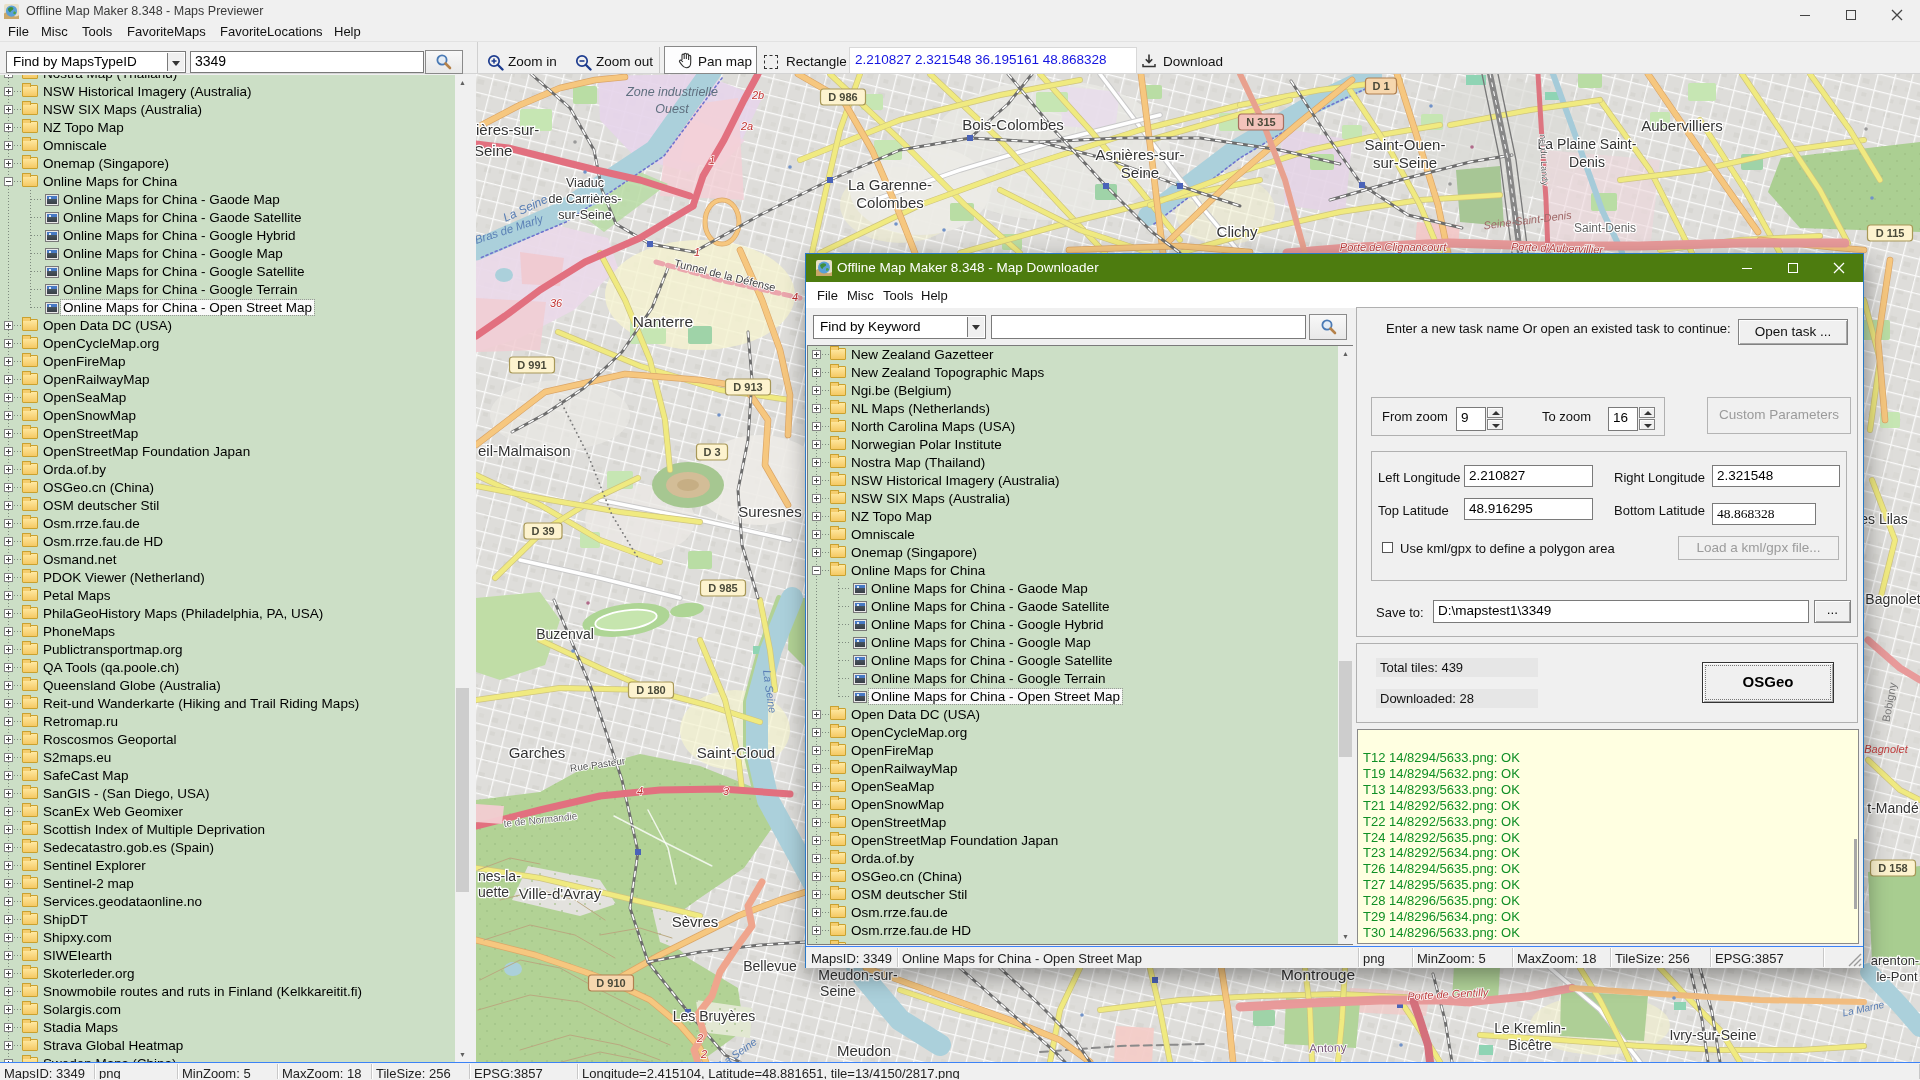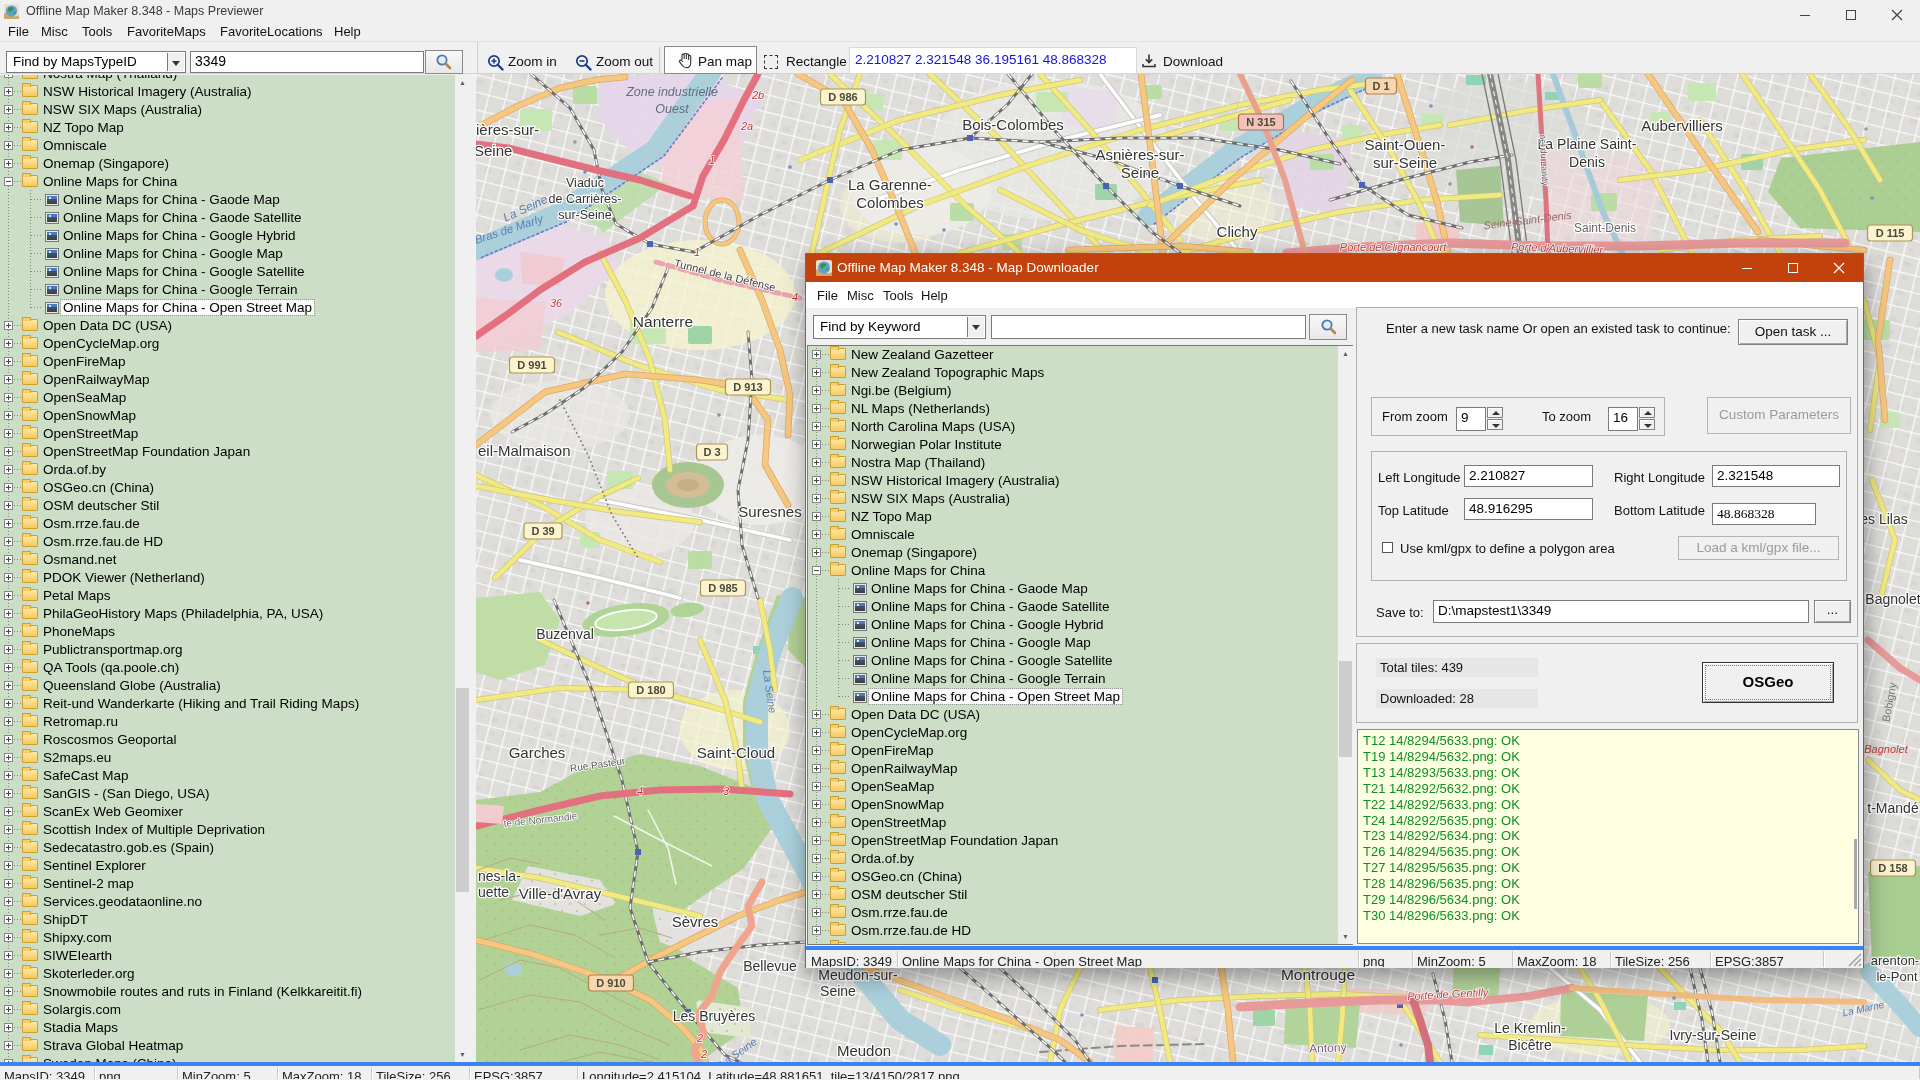--- a/index.html
+++ b/index.html
@@ -32,38 +32,38 @@
 .tlabel{position:absolute;left:43px;top:1px;font-size:13.5px;color:#000;}
 .child .tlabel{left:63px;}
 .tlabel.sel{background:#fafafa;outline:1px dotted #999;padding:0 2px;left:61px;}
 .vdot{position:absolute;width:1px;background-image:repeating-linear-gradient(to bottom,#7e8a7e 0 1px,transparent 1px 3px);}
 .trow .stub{position:absolute;top:8px;height:1px;background-image:repeating-linear-gradient(to right,#7e8a7e 0 1px,transparent 1px 3px);}
 
 .sb{background:#f0f0f0;}
 .sb .thumb{position:absolute;left:1px;right:1px;background:#cdcdcd;}
 .sb .sarr{position:absolute;left:0;right:0;height:15px;color:#606060;font-size:7px;text-align:center;line-height:15px;}
 
-.statusbar{background:#f0f0f0;border-top:4px solid #3b82f6;font-size:13px;color:#222;}
+.statusbar{background:#f0f0f0;border-top:1px solid #3b82f6;font-size:13px;color:#222;}
 .seg{position:absolute;top:1px;bottom:1px;border-right:1px solid #c8c8c8;box-shadow:1px 0 0 #fff;padding:2px 4px 0 4px;white-space:nowrap;overflow:hidden;}
 
 #dialog{left:805px;top:253px;width:1059px;height:715px;background:#f0f0f0;border:1px solid #2b79c4;box-shadow:2px 8px 22px rgba(0,0,0,.38);}
-#dlg-title{left:0;top:0;right:0;height:28px;background:#c2410c;}
+#dlg-title{left:0;top:0;right:0;height:28px;background:#4d7c0f;}
 #dlg-title .t{position:absolute;left:31px;top:6px;color:#fff;font-size:13.5px;}
 #dlg-menubar{left:0;top:28px;right:0;height:26px;background:#fff;}
 .gbox{border:1px solid #b0b0b0;background:#f0f0f0;}
 .win-input{background:#fff;border:1px solid #7a7a7a;font-size:13.5px;color:#000;padding:2px 4px;white-space:nowrap;overflow:hidden;}
 .wbtn{background:#f0f0f0;border:1px solid #828282;box-shadow:inset 1px 1px 0 #fdfdfd, inset -1px -1px 0 #a8a8a8;font-size:13.5px;color:#111;text-align:center;}
 .wbtn.dis{color:#9b9b9b;border-color:#b4b4b4;box-shadow:none;}
 .flabel{font-size:13px;color:#111;white-space:nowrap;}
 .spin{width:16px;}
 .spin i{position:absolute;left:0;width:16px;height:11px;background:#f0f0f0;border:1px solid #828282;box-shadow:inset 1px 1px 0 #fdfdfd;}
 .spin i.up{top:0;}.spin i.dn{top:12px;}
 .spin i.up:after{content:"";position:absolute;left:3.5px;top:3px;border:4px solid transparent;border-bottom:4px solid #333;border-top:none;}
 .spin i.dn:after{content:"";position:absolute;left:3.5px;top:4px;border:4px solid transparent;border-top:4px solid #333;border-bottom:none;}
-#log{background:#ffffe1;border:1px solid #8a8a8a;font-size:13px;color:#0f8f25;line-height:15.9px;padding:3px 0 0 5px;}
+#log{background:#ffffe1;border:1px solid #8a8a8a;font-size:13px;color:#0f8f25;line-height:15.9px;padding:20px 0 0 5px;}
 </style></head><body>
 <div id="root">
 <svg id="map" width="1444" height="988" viewBox="0 0 1444 988" style="position:absolute;left:476px;top:74px;">
 <defs>
 <pattern id="g1" width="17" height="17" patternUnits="userSpaceOnUse" patternTransform="rotate(14)">
  <path d="M0 0H17M0 0V17" stroke="#ffffff" stroke-width="2.6" fill="none"></path>
 </pattern>
 <pattern id="g2" width="24" height="24" patternUnits="userSpaceOnUse" patternTransform="rotate(-24)">
  <path d="M0 0H24M0 0V24" stroke="#ffffff" stroke-width="1.8" fill="none"></path>
 </pattern>

